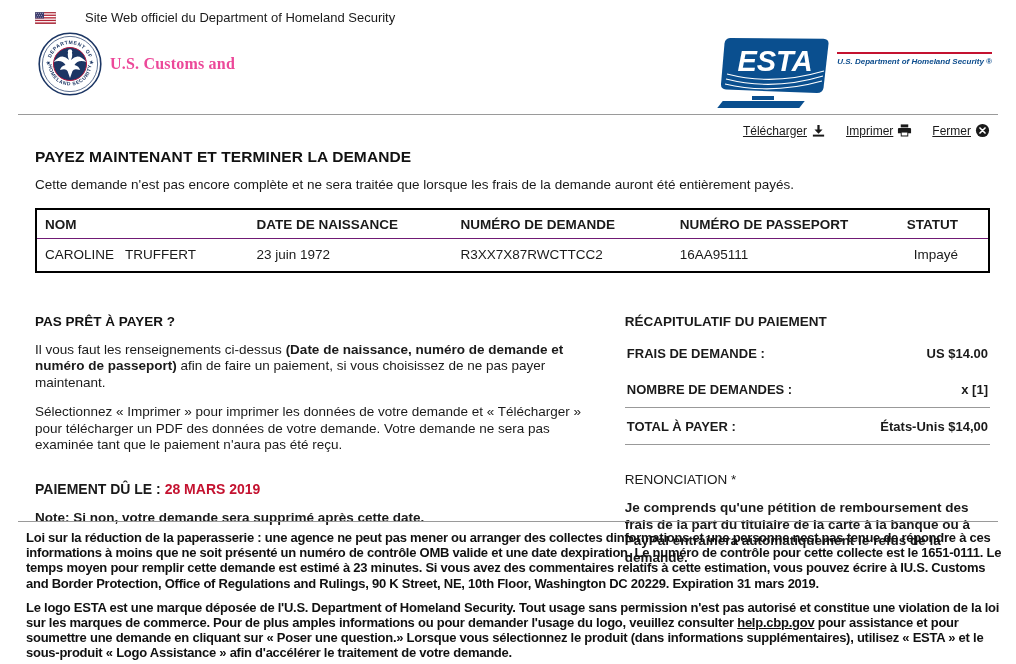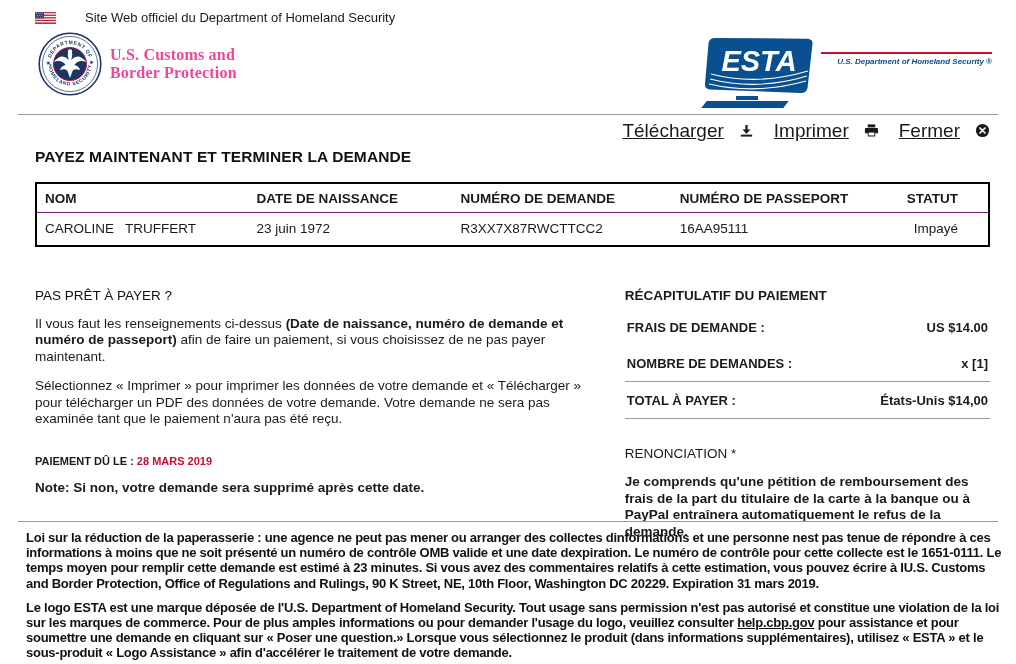--- a/index.html
+++ b/index.html
@@ -41,34 +41,34 @@
   .esta-stand-neck { width: 22px; height: 4px; background: #0a4f8f; margin: 0 0 0 34px; }
   .esta-stand-base { width: 82px; height: 7px; background: #0a4f8f; transform: skewX(-38deg); margin: 1px 0 0 2px; }
   .esta-right { margin-left: 7px; padding-top: 14px; }
   .esta-tagline {
     color: #0a4b8c; font-weight: bold; font-style: italic;
     font-size: 14.5px; line-height: 1.12; white-space: nowrap;
   }
   .esta-redline { border: 0; border-top: 2px solid #c41230; margin: 4px 0 3px 0; }
   .esta-sub {
     color: #0a4b8c; font-weight: bold; font-style: italic;
-    font-size: 8px; white-space: nowrap; margin-left: 16px;
+    font-size: 8px; white-space: nowrap;
   }
 
   .rule { border: 0; border-top: 1px solid #9a9a9a; margin: 0 18px; }
   .rule-top { margin-top: 10px; }
 
   
   .toolbar {
     display: flex; justify-content: flex-end; align-items: center;
     gap: 20px; padding: 7px 26px 0 0; height: 24px;
   }
   .tool-link {
-    display: inline-flex; align-items: center; gap: 15px;
-    color: #1a1a1a; text-decoration: none; font-size: 19px;
+    display: inline-flex; align-items: center; gap: 4px;
+    color: #1a1a1a; text-decoration: none; font-size: 12px;
     cursor: pointer;
   }
   .tool-link .lbl { text-decoration: underline; }
   .tool-icon { width: 15px; height: 15px; display: block; }
 
   
   .content { padding: 0 26px 0 35px; }
   .page-title { font-size: 15.5px; font-weight: bold; color: #111; margin-top: 9px; letter-spacing: 0.1px; }
   .intro { font-size: 13.5px; margin-top: 11px; color: #1a1a1a; }
 
@@ -86,23 +86,23 @@
   }
   .app-table td { padding: 8px 8px 9px 8px; white-space: nowrap; }
   .app-table th.col-statut, .app-table td.col-statut { text-align: right; padding-right: 30px; }
   .nom-cell { white-space: pre; }
 
   
   .columns { display: flex; margin-top: 41px; }
   .col-left { width: 585px; padding-right: 30px; }
   .col-right { width: 370px; margin-left: 12px; }
 
-  .sec-heading { font-size: 13.5px; font-weight: normal; color: #111; }
+  .sec-heading { font-size: 13.5px; font-weight: bold; color: #111; }
   .body-para { font-size: 13.5px; line-height: 1.22; margin-top: 13px; color: #1a1a1a; }
-  .due-line { margin-top: 27px; font-size: 11px; font-weight: bold; }
+  .due-line { margin-top: 27px; font-size: 14px; font-weight: bold; }
   .due-date { color: #c41230; }
   .note-line { margin-top: 13px; font-size: 13.5px; font-weight: bold; }
 
   
   .summary-heading { font-size: 13.5px; font-weight: bold; }
   .summary-rows { margin-top: 6px; }
   .summary-row {
     display: flex; justify-content: space-between;
     font-size: 13px; font-weight: bold;
     padding: 11px 2px 10px 2px;
@@ -171,21 +171,20 @@
           <textPath href="#arcBot" startOffset="50%" text-anchor="middle">HOMELAND SECURITY</textPath>
         </text>
         <circle cx="32" cy="32" r="16.5" fill="#1c3664" stroke="#b31942" stroke-width="1"></circle>
         <g fill="#fff">
           <path d="M15.5 30 Q24 20 31 28 Q28 21 32 18 Q36 21 33 28 Q40 20 48.5 30 Q40 27 36.5 33 Q41 34 42 38 Q36 36 34.5 39 L32 46 L29.5 39 Q28 36 22 38 Q23 34 27.5 33 Q24 27 15.5 30 Z"></path>
           <circle cx="32" cy="19.5" r="2.2"></circle>
         </g>
       </svg>
       <div class="wordmark">
         <div>U.S. Customs and</div>
-        <div>Border Protection</div>
       </div>
     </div>
 
     <div class="esta-logo">
       <div class="esta-left">
         <svg class="esta-screen" viewBox="0 0 112 62">
           <path d="M12 4 Q7 4.5 6.5 9.5 L3 50 Q2.7 55 8 55.5 L99 59 Q104.5 59 105.5 54 L110.5 10 Q111 5 105.5 4.7 Z" fill="#0a4f8f"></path>
           <path d="M9 40 Q55 52 106 37" stroke="#fff" stroke-width="1.1" fill="none"></path>
           <path d="M8 45 Q55 57 105 42" stroke="#fff" stroke-width="1.1" fill="none"></path>
           <path d="M7 50 Q54 61 104 47" stroke="#fff" stroke-width="1.1" fill="none"></path>
@@ -223,20 +222,21 @@
       <span class="lbl">Fermer</span>
       <svg class="tool-icon" viewBox="0 0 16 16">
         <circle cx="8" cy="8" r="7" fill="#1a1a1a"></circle>
         <path d="M5.3 5.3l5.4 5.4M10.7 5.3l-5.4 5.4" stroke="#fff" stroke-width="1.7" stroke-linecap="round"></path>
       </svg>
     </a>
   </div>
 
   <div class="content">
     <h1 class="page-title">PAYEZ MAINTENANT ET TERMINER LA DEMANDE</h1>
+    <p class="intro">Cette demande n'est pas encore complète et ne sera traitée que lorsque les frais de la demande auront été entièrement payés.</p>
 
     <table class="app-table">
       <thead>
         <tr>
           <th style="width:22.3%">NOM</th>
           <th style="width:21.4%">DATE DE NAISSANCE</th>
           <th style="width:23%">NUMÉRO DE DEMANDE</th>
           <th style="width:21.3%">NUMÉRO DE PASSEPORT</th>
           <th class="col-statut">STATUT</th>
         </tr>

